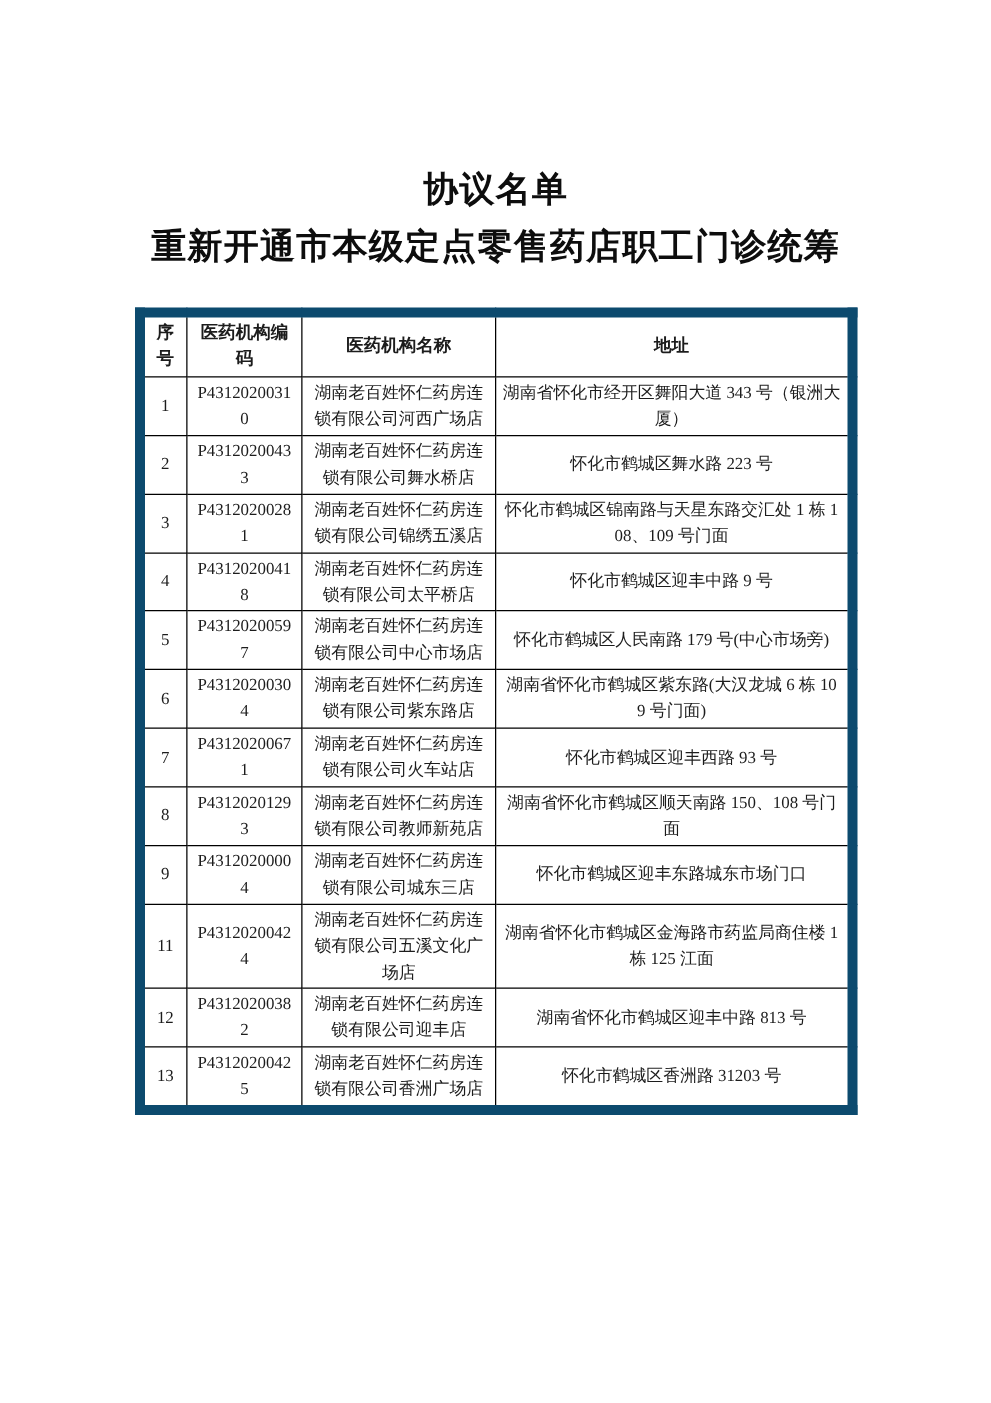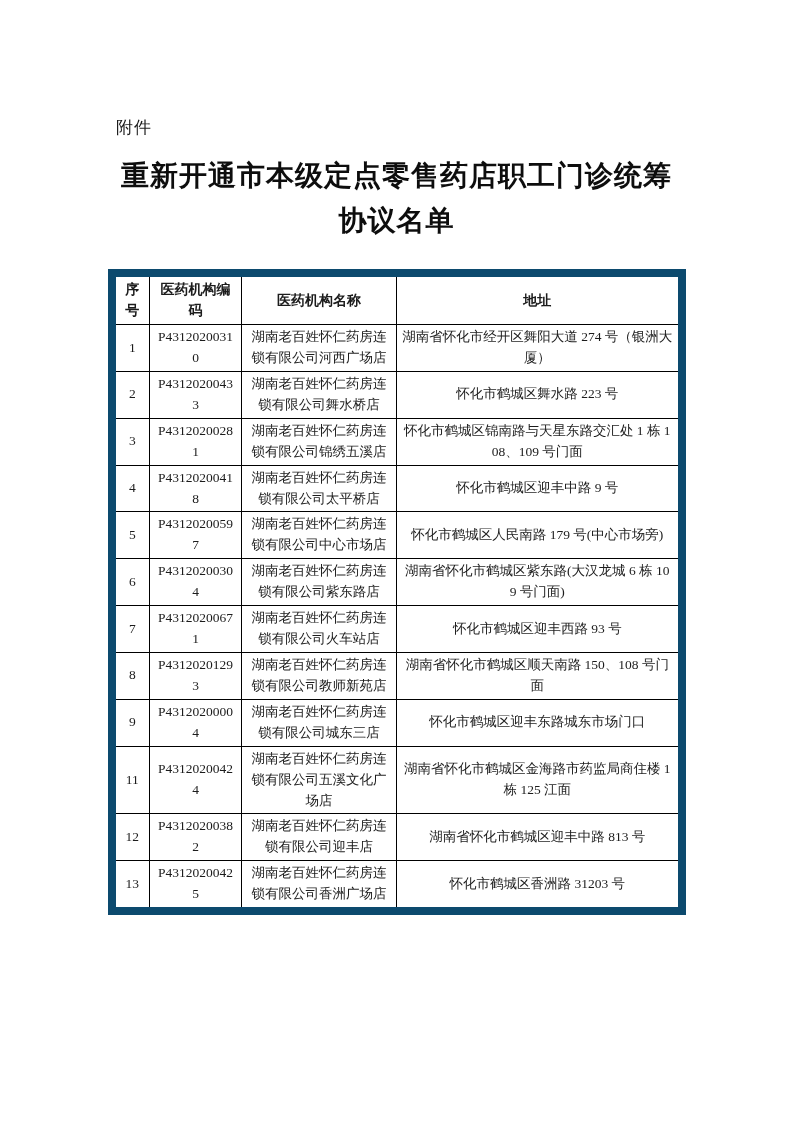--- a/index.html
+++ b/index.html
@@ -64,25 +64,24 @@
   col.c-index { width: 38px; }
   col.c-code  { width: 92px; }
   col.c-name  { width: 155px; }
   col.c-addr  { width: 285px; }
 </style>
 </head>
 <body>
 
 <div class="page">
 
-  <div class="attachment-label">附件</div>
 
   <div class="doc-title">
+    <div>协议名单</div>
     <div>重新开通市本级定点零售药店职工门诊统筹</div>
-    <div>协议名单</div>
   </div>
 
   <table class="roster">
     <colgroup>
       <col class="c-index">
       <col class="c-code">
       <col class="c-name">
       <col class="c-addr">
     </colgroup>
     <thead>
@@ -91,21 +90,21 @@
         <th>医药机构编码</th>
         <th>医药机构名称</th>
         <th>地址</th>
       </tr>
     </thead>
     <tbody>
         <tr>
           <td>1</td>
           <td>P43120200310</td>
           <td>湖南老百姓怀仁药房连锁有限公司河西广场店</td>
-          <td>湖南省怀化市经开区舞阳大道 274 号（银洲大厦）</td>
+          <td>湖南省怀化市经开区舞阳大道 343 号（银洲大厦）</td>
         </tr>
         <tr>
           <td>2</td>
           <td>P43120200433</td>
           <td>湖南老百姓怀仁药房连锁有限公司舞水桥店</td>
           <td>怀化市鹤城区舞水路 223 号</td>
         </tr>
         <tr>
           <td>3</td>
           <td>P43120200281</td>

